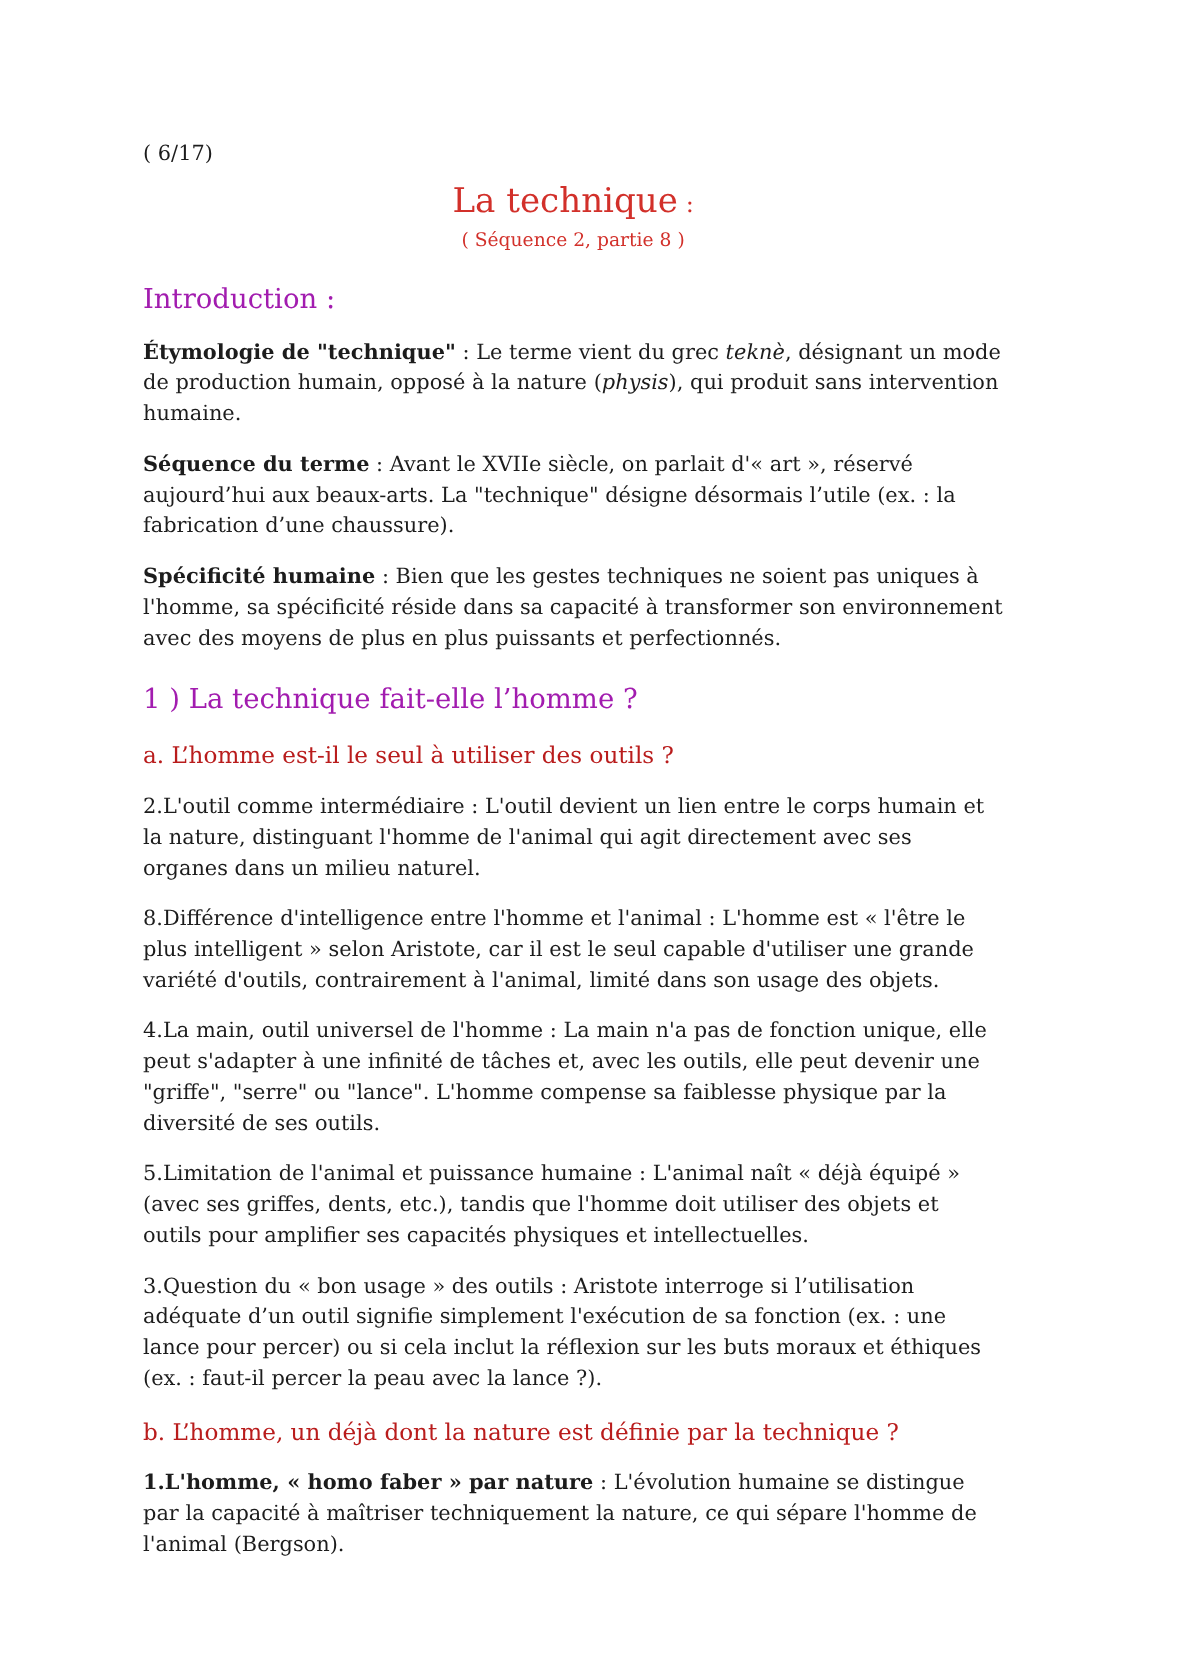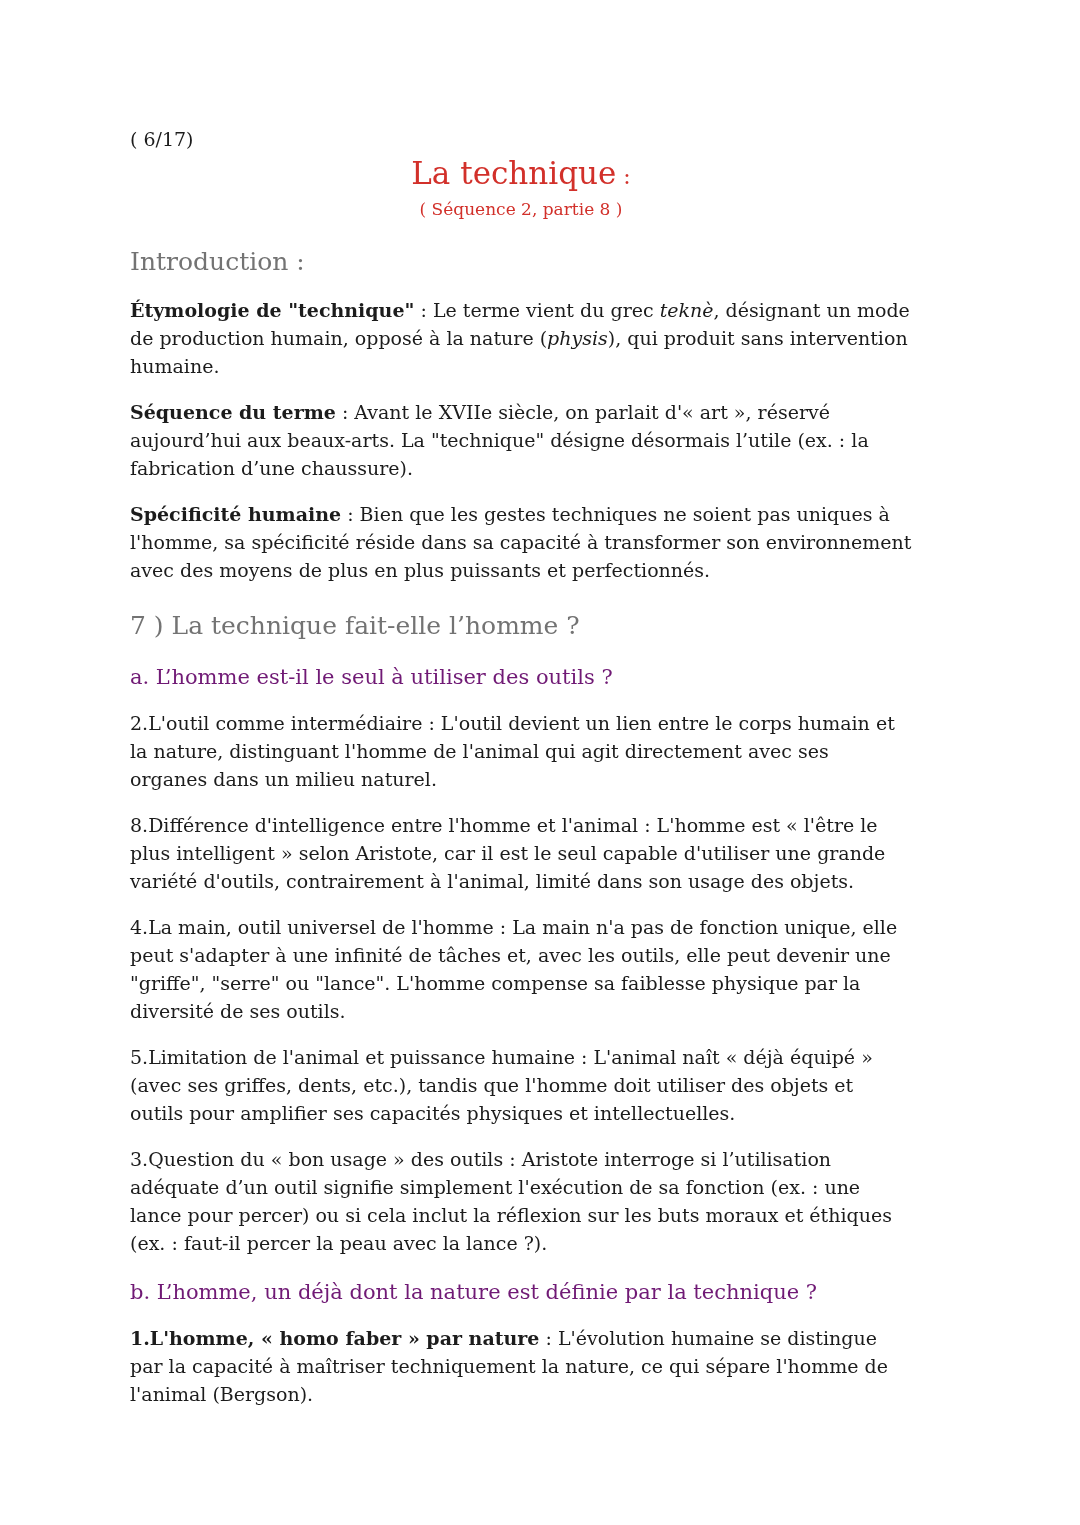--- a/index.html
+++ b/index.html
@@ -24,42 +24,42 @@
   .page-number {
     font-size: 19px;
     line-height: 26px;
     color: #1c1c1c;
   }
   .doc-title {
     text-align: center;
     color: #d2302a;
     font-size: 31px;
     line-height: 38px;
-    margin-top: 2px;
+    margin-top: 12px;
     font-weight: 400;
   }
   .doc-title .title-colon {
     font-size: 22px;
   }
   .doc-subtitle {
     text-align: center;
     color: #d2302a;
     font-size: 17px;
     line-height: 22px;
     margin-top: 2px;
   }
   .h-blue {
-    color: #737373;
+    color: #a21caf;
     font-size: 25px;
     line-height: 32px;
     font-weight: 400;
     margin: 26px 0 0 0;
   }
   .h-orange {
-    color: #701a75;
+    color: #b91c1c;
     font-size: 21px;
     line-height: 27px;
     font-weight: 400;
     margin: 22px 0 0 0;
   }
   p.body {
     font-size: 19px;
     line-height: 28px;
     margin: 18px 0 0 0;
     max-width: 824px;
@@ -79,21 +79,21 @@
   <div class="doc-subtitle">( Séquence 2, partie 8 )</div>
 
   <h2 class="h-blue">Introduction :</h2>
 
   <p class="body"><strong>Étymologie de "technique"</strong><span> : Le terme vient du grec </span><em>teknè</em><span>, désignant un mode de production humain, opposé à la nature (</span><em>physis</em><span>), qui produit sans intervention humaine.</span></p>
 
   <p class="body"><strong>Séquence du terme</strong><span> : Avant le XVIIe siècle, on parlait d'« art », réservé aujourd’hui aux beaux-arts. La "technique" désigne désormais l’utile (ex. : la fabrication d’une chaussure).</span></p>
 
   <p class="body"><strong>Spécificité humaine</strong><span> : Bien que les gestes techniques ne soient pas uniques à l'homme, sa spécificité réside dans sa capacité à transformer son environnement avec des moyens de plus en plus puissants et perfectionnés.</span></p>
 
-  <h2 class="h-blue">7 ) La technique fait-elle l’homme ?</h2>
+  <h2 class="h-blue">1 ) La technique fait-elle l’homme ?</h2>
 
   <h3 class="h-orange">a. L’homme est-il le seul à utiliser des outils ?</h3>
 
 
   <p class="body">2.L'outil comme intermédiaire : L'outil devient un lien entre le corps humain et la nature, distinguant l'homme de l'animal qui agit directement avec ses organes dans un milieu naturel.</p>
 
   <p class="body">8.Différence d'intelligence entre l'homme et l'animal : L'homme est « l'être le plus intelligent » selon Aristote, car il est le seul capable d'utiliser une grande variété d'outils, contrairement à l'animal, limité dans son usage des objets.</p>
 
   <p class="body">4.La main, outil universel de l'homme : La main n'a pas de fonction unique, elle peut s'adapter à une infinité de tâches et, avec les outils, elle peut devenir une "griffe", "serre" ou "lance". L'homme compense sa faiblesse physique par la diversité de ses outils.</p>
 

